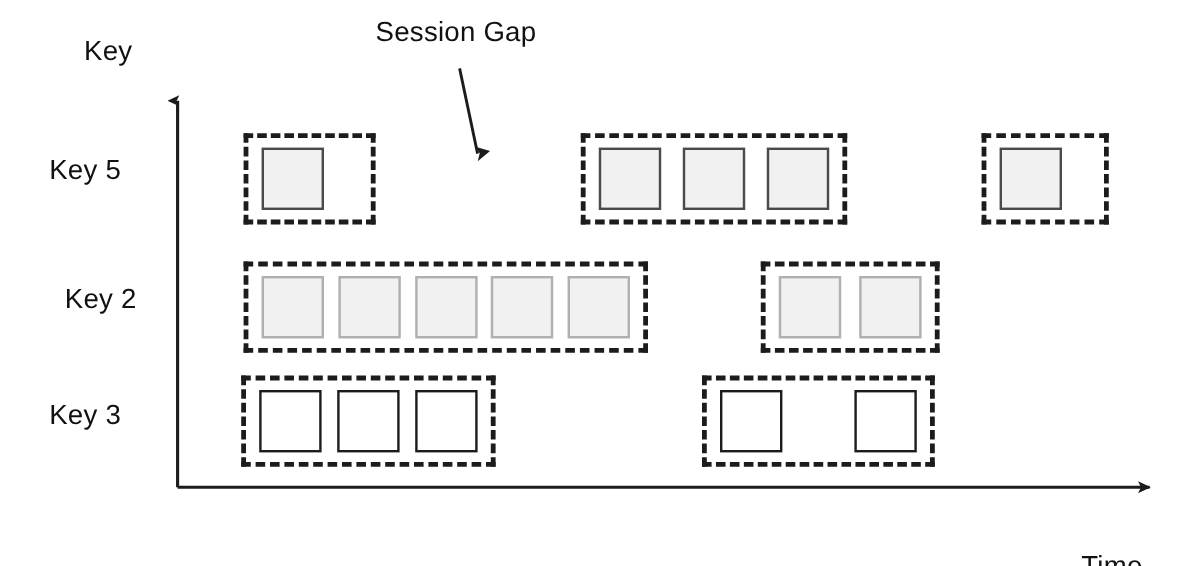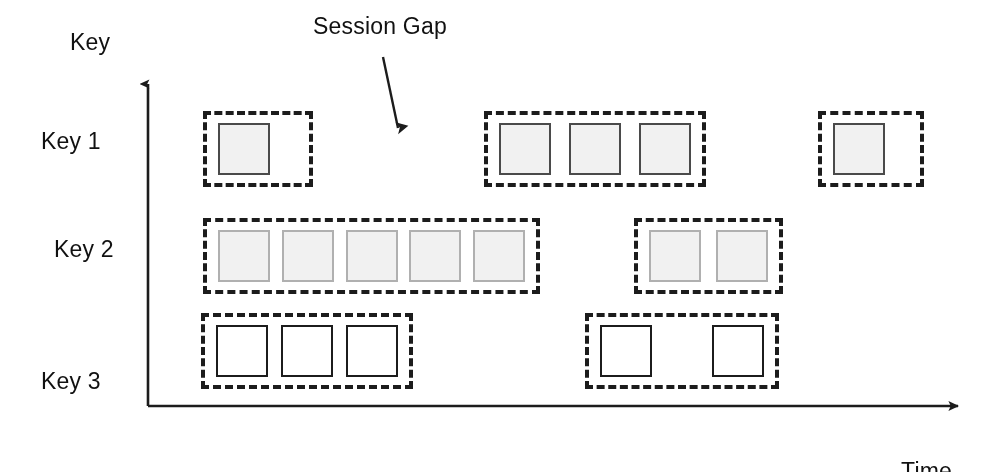--- a/index.html
+++ b/index.html
@@ -38,21 +38,21 @@
   .lbl-axis-y {
     left: 70px;
     top: 31px;
   }
   .lbl-axis-x {
     left: 901px;
     top: 460px;
   }
   .lbl-row-1 { left: 41px; top: 130px; }
   .lbl-row-2 { left: 54px; top: 238px; }
-  .lbl-row-3 { left: 41px; top: 334px; margin-top: 36px; }
+  .lbl-row-3 { left: 41px; top: 334px; }
   .lbl-annot {
     left: 313px;
     top: 15px;
   }
 
   
   .session-group {
     position: absolute;
     box-sizing: border-box;
     border: 4px dashed #1c1c1c;
@@ -91,21 +91,21 @@
 
     <line x1="148" y1="406" x2="958" y2="406" stroke="#1c1c1c" stroke-width="2.6" marker-end="url(#arrowRight)"></line>
 
     <line x1="383" y1="57" x2="398" y2="128" stroke="#1c1c1c" stroke-width="2.4" marker-end="url(#arrowAnnot)"></line>
   </svg>
 
   <div class="lbl lbl-axis-y">Key</div>
   <div class="lbl lbl-axis-x">Time</div>
   <div class="lbl lbl-annot">Session Gap</div>
 
-  <div class="lbl lbl-row-1">Key 1</div>
+  <div class="lbl lbl-row-1">Key 5</div>
   <div class="lbl lbl-row-2">Key 2</div>
   <div class="lbl lbl-row-3">Key 3</div>
 
   <div id="groups-layer">
       <div class="session-group row-k1" style="left: 203px; top: 111px; width: 110px; height: 76px; padding-left: 11px; padding-right: 11px; gap: 6px; justify-content: space-between;">
         <div class="event-box" style="width: 52px; height: 52px; flex: 0 0 auto;"></div>
       </div>
       <div class="session-group row-k1" style="left: 484px; top: 111px; width: 222px; height: 76px; padding-left: 11px; padding-right: 11px; gap: 6px; justify-content: space-between;">
         <div class="event-box" style="width: 52px; height: 52px; flex: 0 0 auto;"></div>
         <div class="event-box" style="width: 52px; height: 52px; flex: 0 0 auto;"></div>

